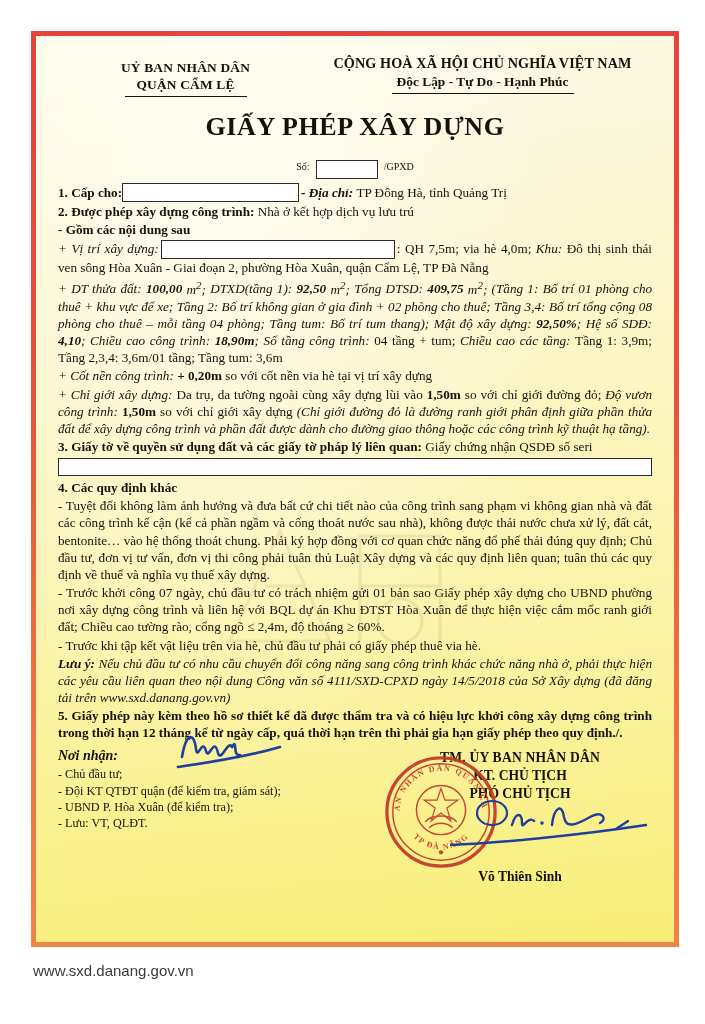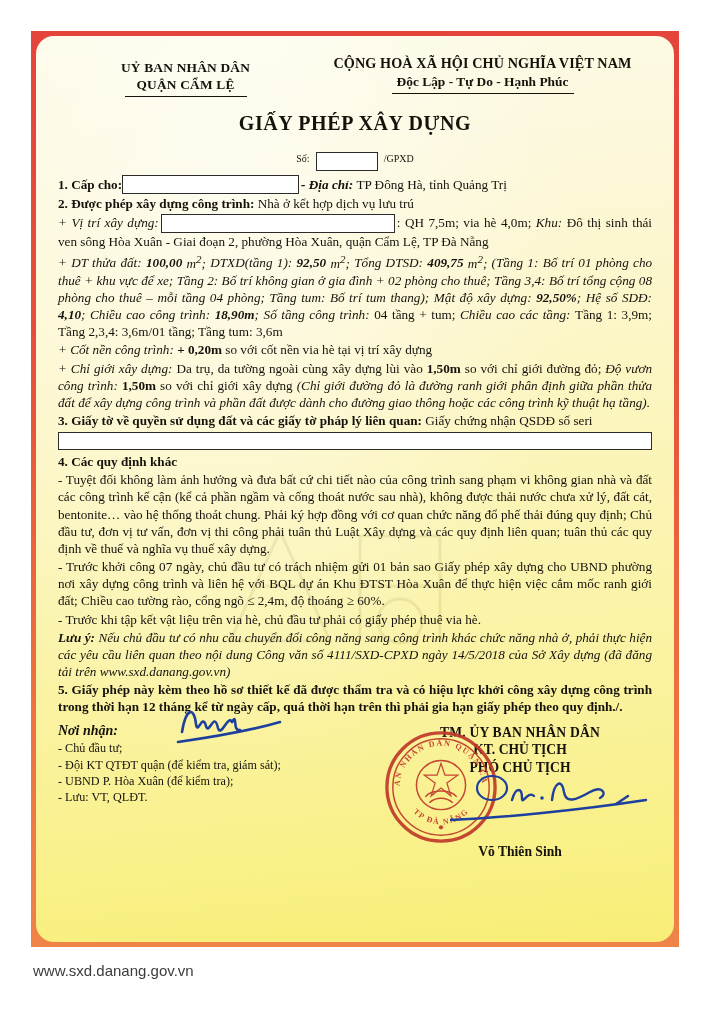--- a/index.html
+++ b/index.html
@@ -30,21 +30,20 @@
     width:100%;height:100%;
     background:linear-gradient(175deg,
         #fdfbe7 0%,
         #fcf8dd 14%,
         #fcf6c9 34%,
         #fbf4b4 54%,
         #faf29c 74%,
         #f9f086 90%,
         #f8ee76 100%);
     overflow:hidden;
-    border-radius:18px;
   }
   
   .sheen{
     position:absolute;inset:0;
     background:radial-gradient(ellipse at 30% 18%, rgba(255,255,255,.55) 0%, rgba(255,255,255,0) 55%);
     pointer-events:none;
   }
   
   .watermark{
     position:absolute;
@@ -80,21 +79,21 @@
     font-family:"DejaVu Sans", sans-serif;
     font-style:normal;font-weight:bold;
     color:#1d1f5c;font-size:12.6px;
     padding:0 3px;
     position:relative;top:-2px;
   }
 
   
   .title{
     text-align:center;font-weight:bold;
-    font-size:20px;letter-spacing:.6px;
+    font-size:26px;letter-spacing:.6px;
     margin-top:13px;
   }
   .numline{
     text-align:center;margin-top:16px;
     font-size:10px;
     display:flex;justify-content:center;align-items:flex-start;gap:6px;
   }
   .redact{
     background:#ffffff;
     border:1.4px solid #2b2b2b;
@@ -207,20 +206,21 @@
           <div class="line-cap">
             <span class="b">1. Cấp cho:</span><span class="redact redact-cap"></span><span class="bi">- Địa chỉ:</span>&nbsp;<span>TP Đông Hà, tỉnh Quảng Trị</span>
           </div>
 
           <p>
             <span class="b">2. Được phép xây dựng công trình:</span>
             <span>Nhà ở kết hợp dịch vụ lưu trú</span>
           </p>
 
 
+          <p class="b">- Gồm các nội dung sau</p>
 
           <p>
             <span class="i">+ Vị trí xây dựng:</span><span class="redact redact-loc"></span><span>: QH 7,5m; via hè 4,0m;</span>
             <span class="i">Khu:</span>
             <span>Đô thị sinh thái ven sông Hòa Xuân - Giai đoạn 2, phường Hòa Xuân, quận Cẩm Lệ, TP Đà Nẵng</span>
           </p>
 
           <p class="i">
             <span>+ DT thửa đất:</span>
             <span class="b">100,00</span>

